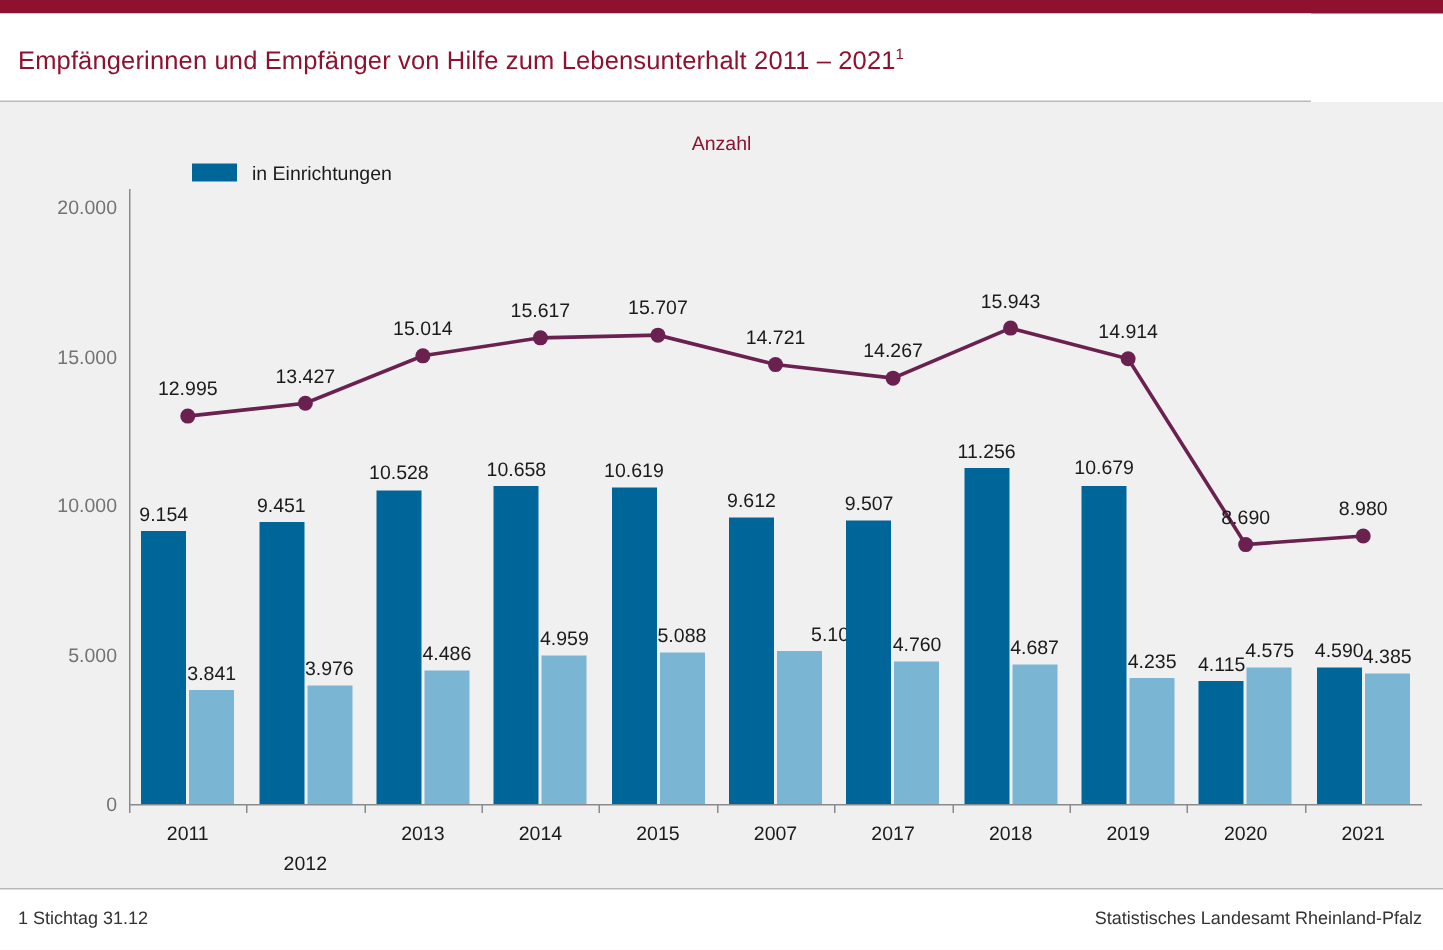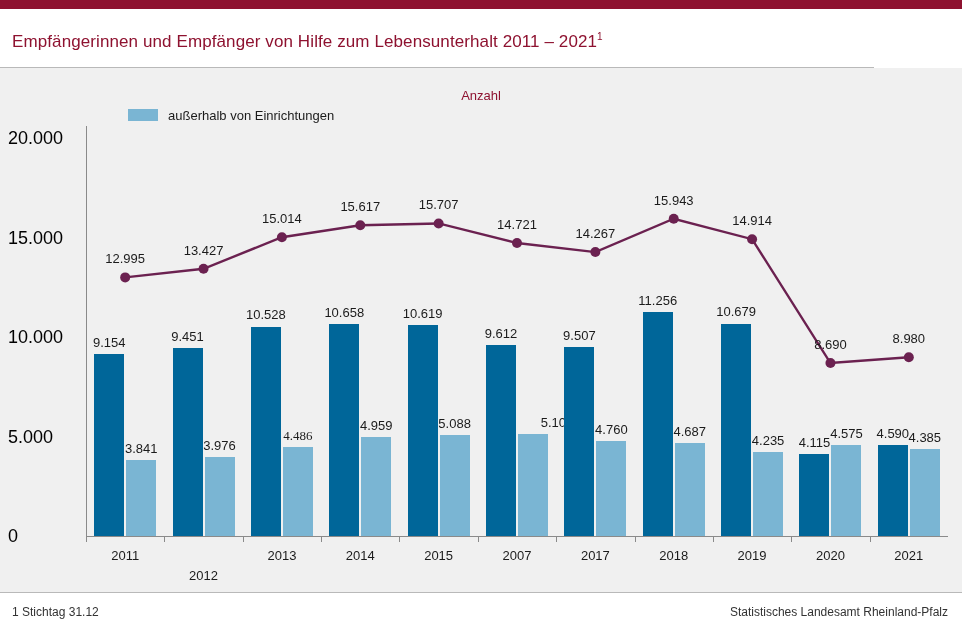--- a/index.html
+++ b/index.html
@@ -133,23 +133,23 @@
     height: 524px;
   }
   .axis-line {
     position: absolute;
     background: #8a8a8a;
   }
   .ytick-label {
     position: absolute;
     right: 0;
     width: 70px;
-    text-align: left;
-    font-size: 18px;
-    color: #000000;
+    text-align: right;
+    font-size: 13px;
+    color: #737373;
     transform: translateY(-50%);
   }
   .xtick-label {
     position: absolute;
     font-size: 13px;
     color: #1b1b1b;
     text-align: center;
     transform: translateX(-50%);
   }
   .bar {
@@ -198,22 +198,22 @@
     <div class="title">
       <span>Empfängerinnen und Empfänger von Hilfe zum Lebensunterhalt 2011 – 2021</span><sup>1</sup>
     </div>
   </div>
 
   <div class="plot-area">
     <div class="anzahl">Anzahl</div>
 
     <div class="legend">
       <div class="legend-row">
-        <span class="swatch sw-light"></span>
-        <span>außerhalb von Einrichtungen</span>
+        <span class="swatch sw-dark"></span>
+        <span>in Einrichtungen</span>
       </div>
     </div>
 
     <div class="chart" id="chart">
       <svg class="overlay" id="overlay">
           <polyline points="125.18181818181819,209.3995 203.54545454545456,200.80270000000002 281.9090909090909,169.22139999999996 360.27272727272725,157.2217 438.6363636363636,155.4307 517,175.0521 595.3636363636363,184.0867 673.7272727272726,150.73429999999996 752.090909090909,171.21139999999997 830.4545454545454,295.06899999999996 908.8181818181818,289.298" fill="none" stroke="#6b2150" stroke-width="2.4"></polyline>
           <circle cx="125.18181818181819" cy="209.3995" r="5" fill="#6b2150"></circle>
           <circle cx="203.54545454545456" cy="200.80270000000002" r="5" fill="#6b2150"></circle>
           <circle cx="281.9090909090909" cy="169.22139999999996" r="5" fill="#6b2150"></circle>
           <circle cx="360.27272727272725" cy="157.2217" r="5" fill="#6b2150"></circle>
@@ -244,21 +244,21 @@
         <div class="bar bar-dark" style="left: 172.545px; width: 30px; height: 188.075px; bottom: 56px; background: rgb(0, 102, 153);"></div>
         <div class="bar bar-light" style="left: 204.545px; width: 30px; height: 79.1224px; bottom: 56px; background: rgb(122, 181, 211);"></div>
         <div class="bar-label" style="left: 187.545px; top: 260.925px;">9.451</div>
         <div class="bar-label" style="left: 219.545px; top: 369.878px;">3.976</div>
         <div class="line-label" style="left: 203.545px; top: 174.803px;">13.427</div>
         <div class="tick-mark" style="left: 242.727px; top: 468px; height: 6px;"></div>
         <div class="xtick-label" style="left: 281.909px; top: 480px;">2013</div>
         <div class="bar bar-dark" style="left: 250.909px; width: 30px; height: 209.507px; bottom: 56px; background: rgb(0, 102, 153);"></div>
         <div class="bar bar-light" style="left: 282.909px; width: 30px; height: 89.2714px; bottom: 56px; background: rgb(122, 181, 211);"></div>
         <div class="bar-label" style="left: 265.909px; top: 239.493px;">10.528</div>
-        <div class="bar-label" style="left: 297.909px; top: 359.729px; font-family: Liberation Serif, serif;">4.486</div>
+        <div class="bar-label" style="left: 297.909px; top: 359.729px;">4.486</div>
         <div class="line-label" style="left: 281.909px; top: 143.221px;">15.014</div>
         <div class="tick-mark" style="left: 321.091px; top: 468px; height: 6px;"></div>
         <div class="xtick-label" style="left: 360.273px; top: 480px;">2014</div>
         <div class="bar bar-dark" style="left: 329.273px; width: 30px; height: 212.094px; bottom: 56px; background: rgb(0, 102, 153);"></div>
         <div class="bar bar-light" style="left: 361.273px; width: 30px; height: 98.6841px; bottom: 56px; background: rgb(122, 181, 211);"></div>
         <div class="bar-label" style="left: 344.273px; top: 236.906px;">10.658</div>
         <div class="bar-label" style="left: 376.273px; top: 350.316px;">4.959</div>
         <div class="line-label" style="left: 360.273px; top: 131.222px;">15.617</div>
         <div class="tick-mark" style="left: 399.455px; top: 468px; height: 6px;"></div>
         <div class="xtick-label" style="left: 438.636px; top: 480px;">2015</div>

